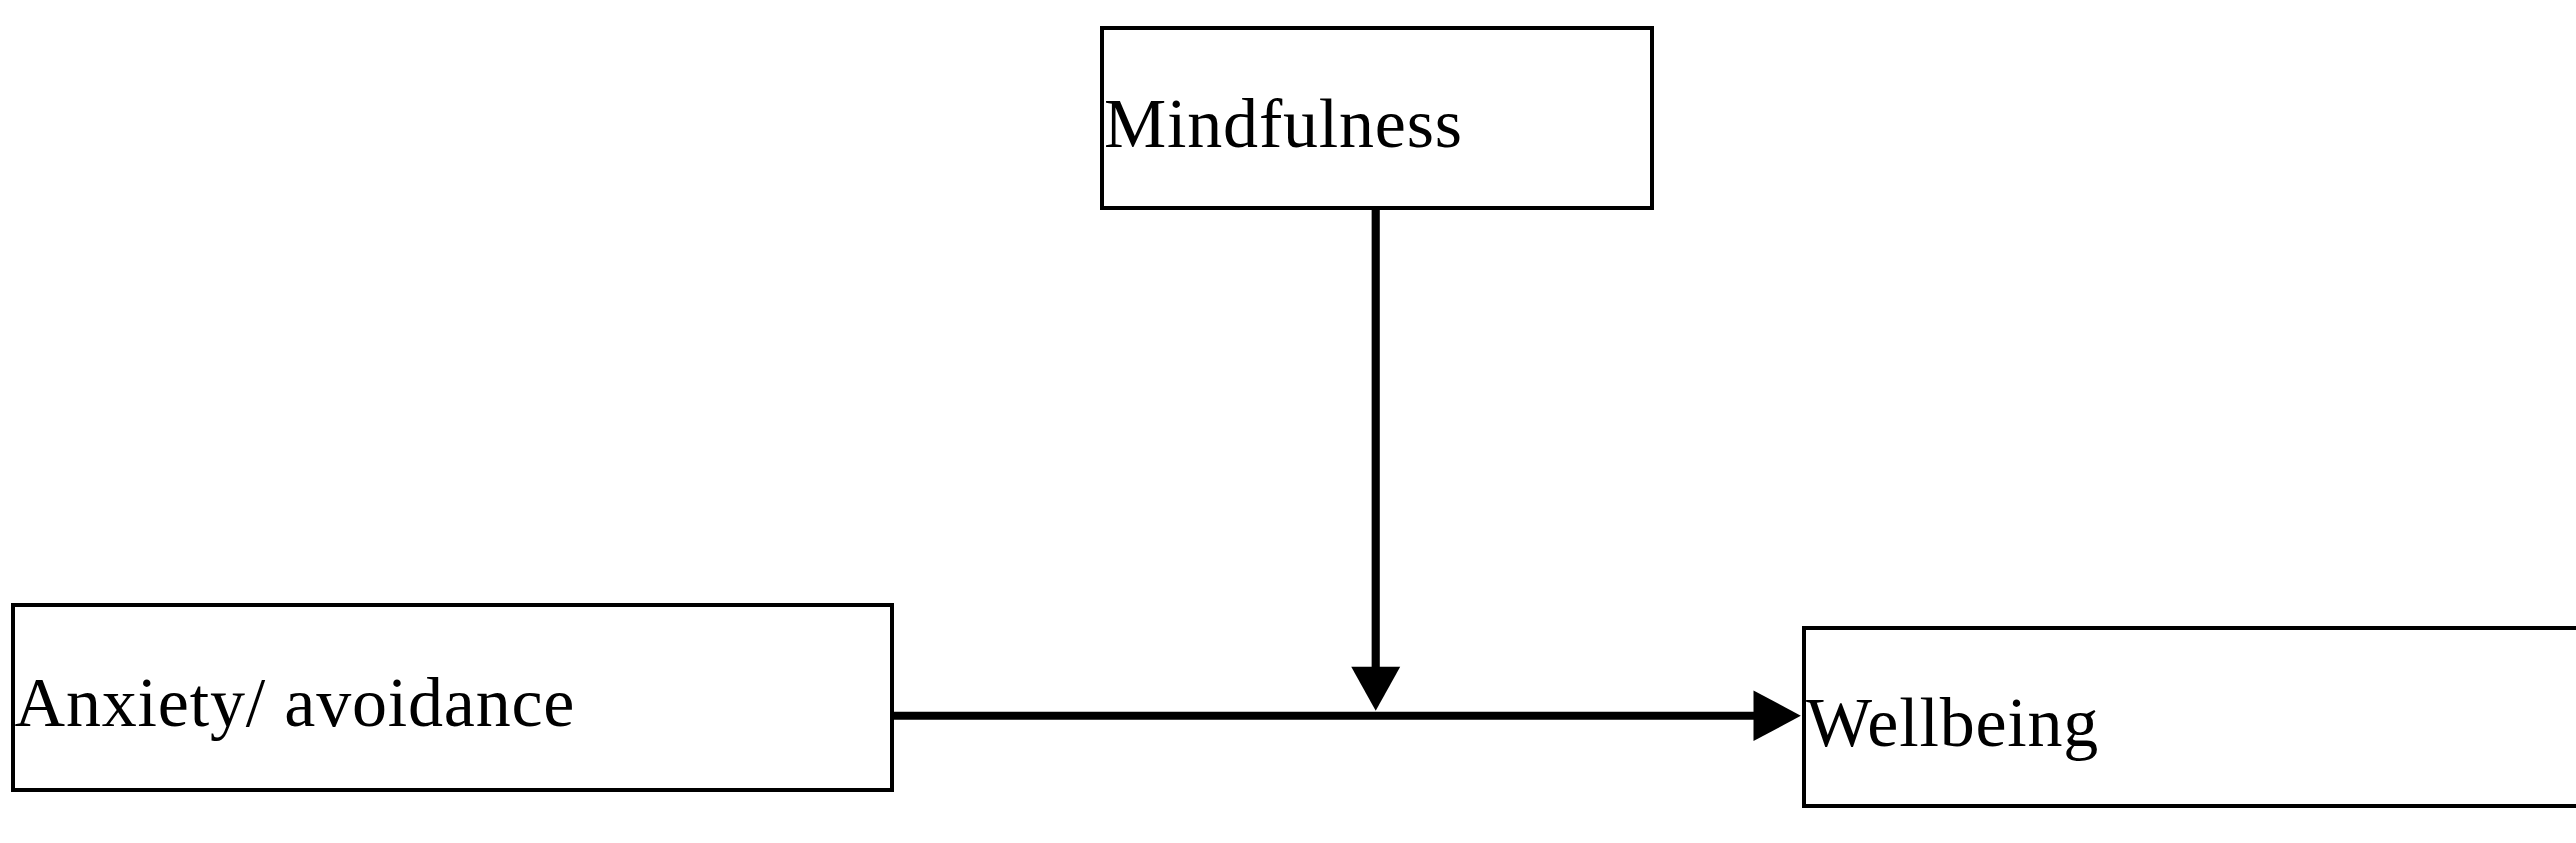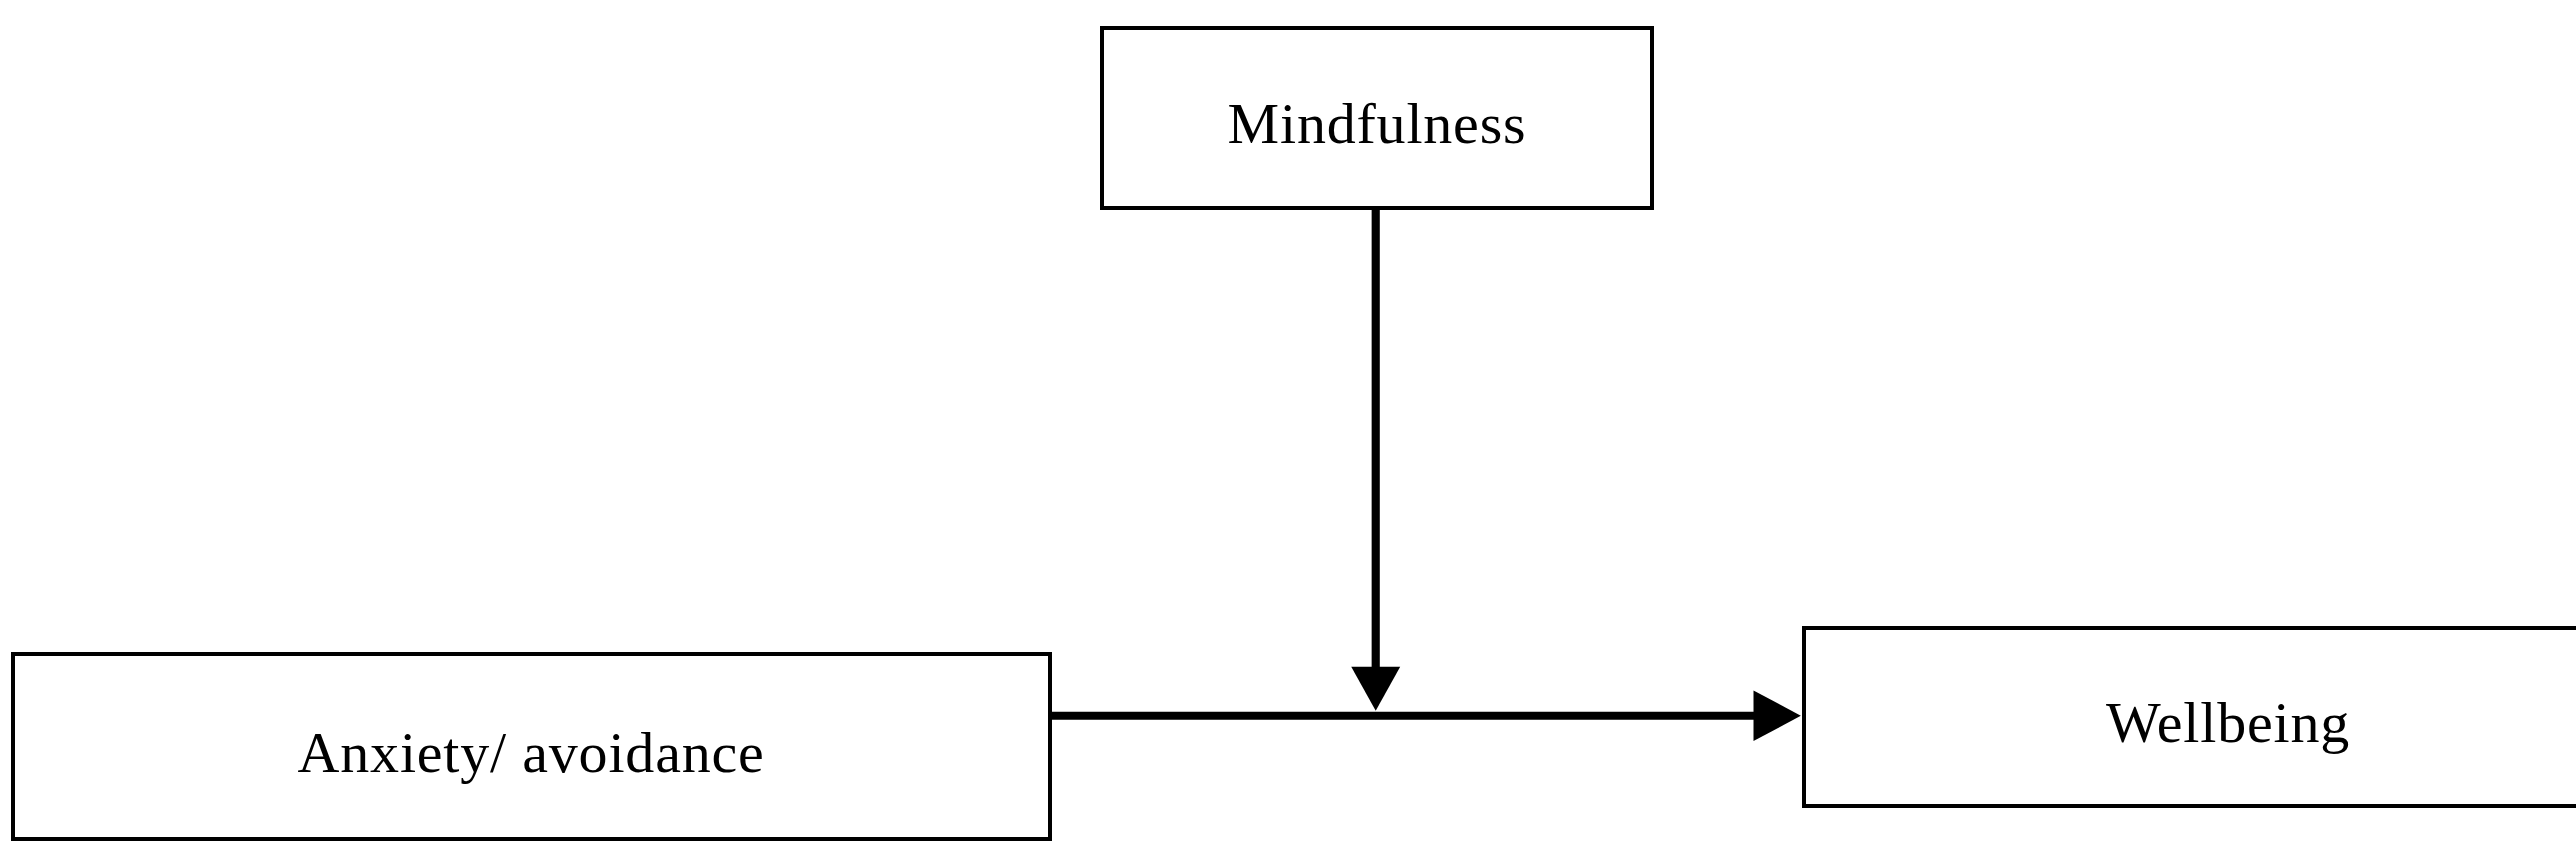--- a/index.html
+++ b/index.html
@@ -22,37 +22,37 @@
     width: 2576px;
     height: 844px;
   }
   .node-box {
     position: absolute;
     box-sizing: border-box;
     border: 4.9px solid #000000;
     background: #ffffff;
     display: flex;
     align-items: center;
-    justify-content: center;
-    font-size: 58px;
+    justify-content: flex-start;
+    font-size: 70px;
     color: #000000;
     letter-spacing: 0.8px;
     padding-top: 11.4px;
     white-space: nowrap;
   }
   .node-mindfulness {
     left: 1100px;
     top: 26px;
     width: 554px;
     height: 184px;
   }
   .node-anxiety {
     left: 10.6px;
-    top: 652px;
-    width: 1041px;
+    top: 603px;
+    width: 883px;
     height: 189px;
   }
   .node-wellbeing {
     left: 1802px;
     top: 626px;
     width: 852px;
     height: 182px;
   }
 </style>
 </head>

